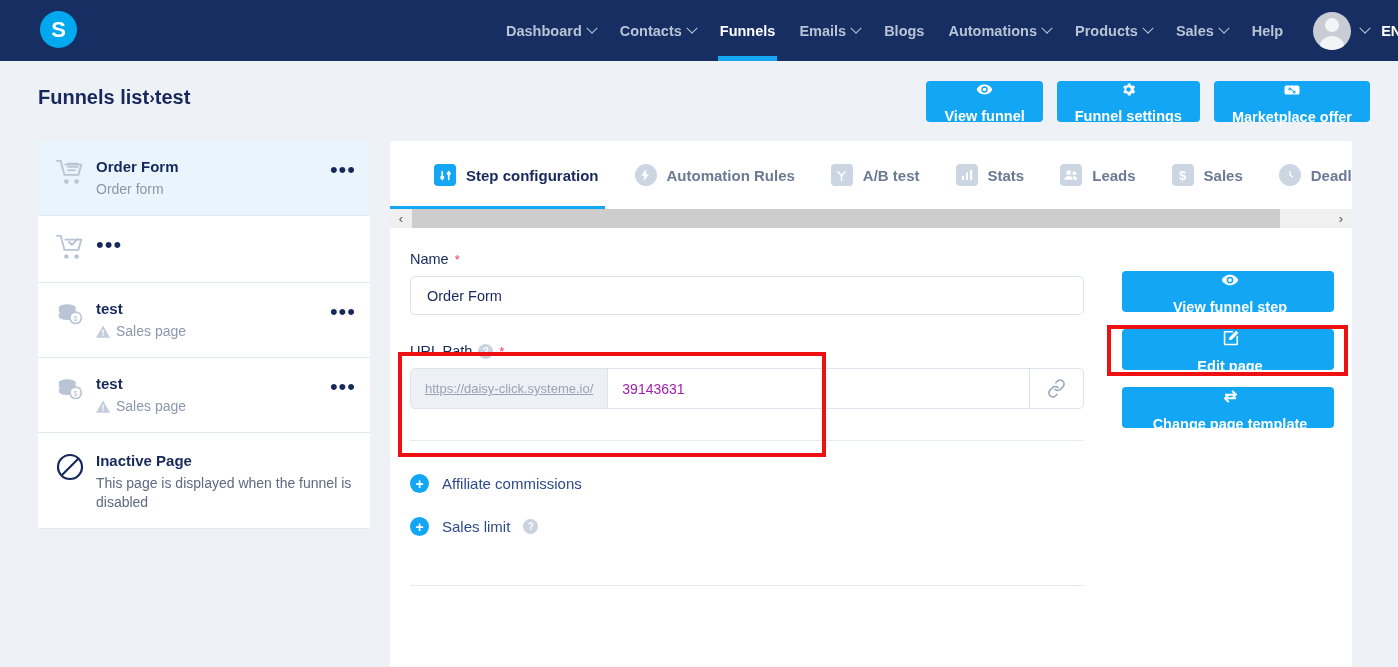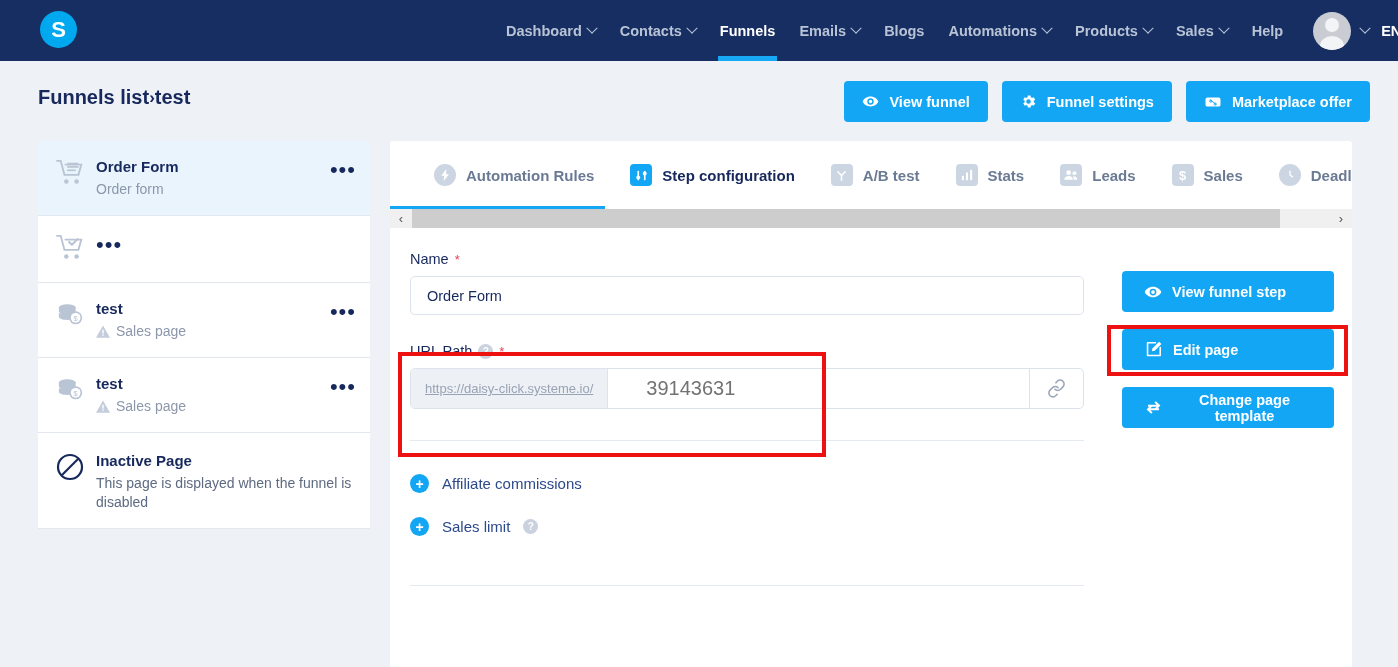--- a/index.html
+++ b/index.html
@@ -75,20 +75,21 @@
   .head-actions {
     position: absolute; right: 28px; top: 80px;
     display: flex; gap: 14px;
   }
   .btn-blue {
     background: #12a6f5; color: #fff; border: none; border-radius: 4px;
     height: 41px; padding: 0 18px;
     display: flex; align-items: center; gap: 10px;
     font-size: 14.5px; font-weight: bold; cursor: pointer;
     font-family: "Liberation Sans", sans-serif;
+    flex-direction: column;
   }
   .ic { display: inline-flex; align-items: center; justify-content: center; }
 
   
   .sidebar {
     position: absolute; left: 38px; top: 141px;
     width: 332px; background: #ffffff;
   }
   .step {
     display: flex; align-items: flex-start; padding: 16px 14px 16px 18px;
@@ -163,21 +164,21 @@
     margin-top: 9px; width: 674px; height: 41px;
     border: 1px solid #dde3ec; border-radius: 5px; display: flex; background: #fff;
   }
   .url-prefix {
     background: #edf0f5; color: #99a3b4; font-size: 13px;
     display: flex; align-items: center; padding: 17px 14px;
     border-radius: 4px 0 0 4px; border-right: 1px solid #dde3ec; text-decoration: underline;
   }
   .url-value {
     flex: 1; display: flex; align-items: center; padding: 0 14px;
-    color: #737373; font-size: 20px; margin-left: 24px;
+    color: #a21caf; font-size: 14px;
   }
   .url-link {
     width: 54px; border-left: 1px solid #dde3ec;
     display: flex; align-items: center; justify-content: center;
     color: #9aa6b8; cursor: pointer;
   }
   .divider { width: 674px; height: 1px; background: #e5e9f0; }
   .collapse-row {
     display: flex; align-items: center; gap: 13px;
     color: #2b4a8b; font-size: 15px; cursor: pointer;
@@ -382,38 +383,38 @@
       <div class="step-title">Inactive Page</div>
       <div class="step-sub desc">This page is displayed when the funnel is disabled</div>
     </div>
   </div>
 
 </div>
 
 <div class="panel">
 
   <div class="tabs">
-    <div class="tab">
-      <span class="tab-ico" style="border-radius:50%;">
-        <svg width="11" height="12" viewBox="0 0 10 14" fill="#fff">
-            <path d="M6 0L0 8h3.3L3 14l6-8H5.7z"></path>
-          </svg>
-      </span>
-      <span>Automation Rules</span>
-    </div>
     <div class="tab active">
       <span class="tab-ico">
         <svg width="13" height="13" viewBox="0 0 16 16" fill="#fff">
             <rect x="3" y="2" width="2" height="12" rx="1"></rect>
             <rect x="11" y="2" width="2" height="12" rx="1"></rect>
             <circle cx="4" cy="10.5" r="2.4"></circle>
             <circle cx="12" cy="5.5" r="2.4"></circle>
           </svg>
       </span>
       <span>Step configuration</span>
+    </div>
+    <div class="tab">
+      <span class="tab-ico" style="border-radius:50%;">
+        <svg width="11" height="12" viewBox="0 0 10 14" fill="#fff">
+            <path d="M6 0L0 8h3.3L3 14l6-8H5.7z"></path>
+          </svg>
+      </span>
+      <span>Automation Rules</span>
     </div>
     <div class="tab">
       <span class="tab-ico">
         <svg width="13" height="13" viewBox="0 0 16 16" stroke="#fff" stroke-width="1.8" fill="none" stroke-linecap="round">
             <path d="M8 14V8"></path>
             <path d="M8 8L3.5 3.5"></path>
             <path d="M8 8l4.5-4.5"></path>
           </svg>
       </span>
       <span>A/B test</span>

